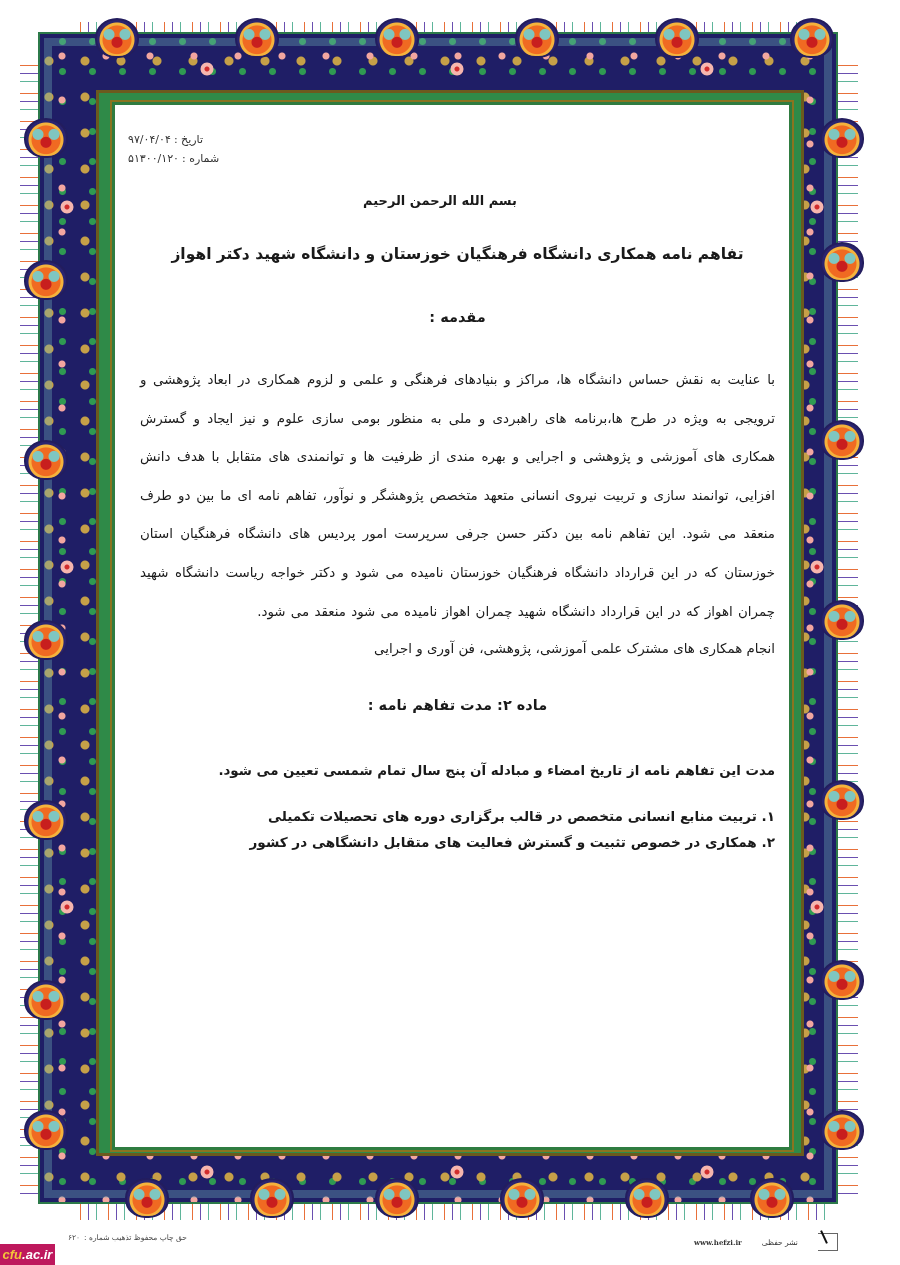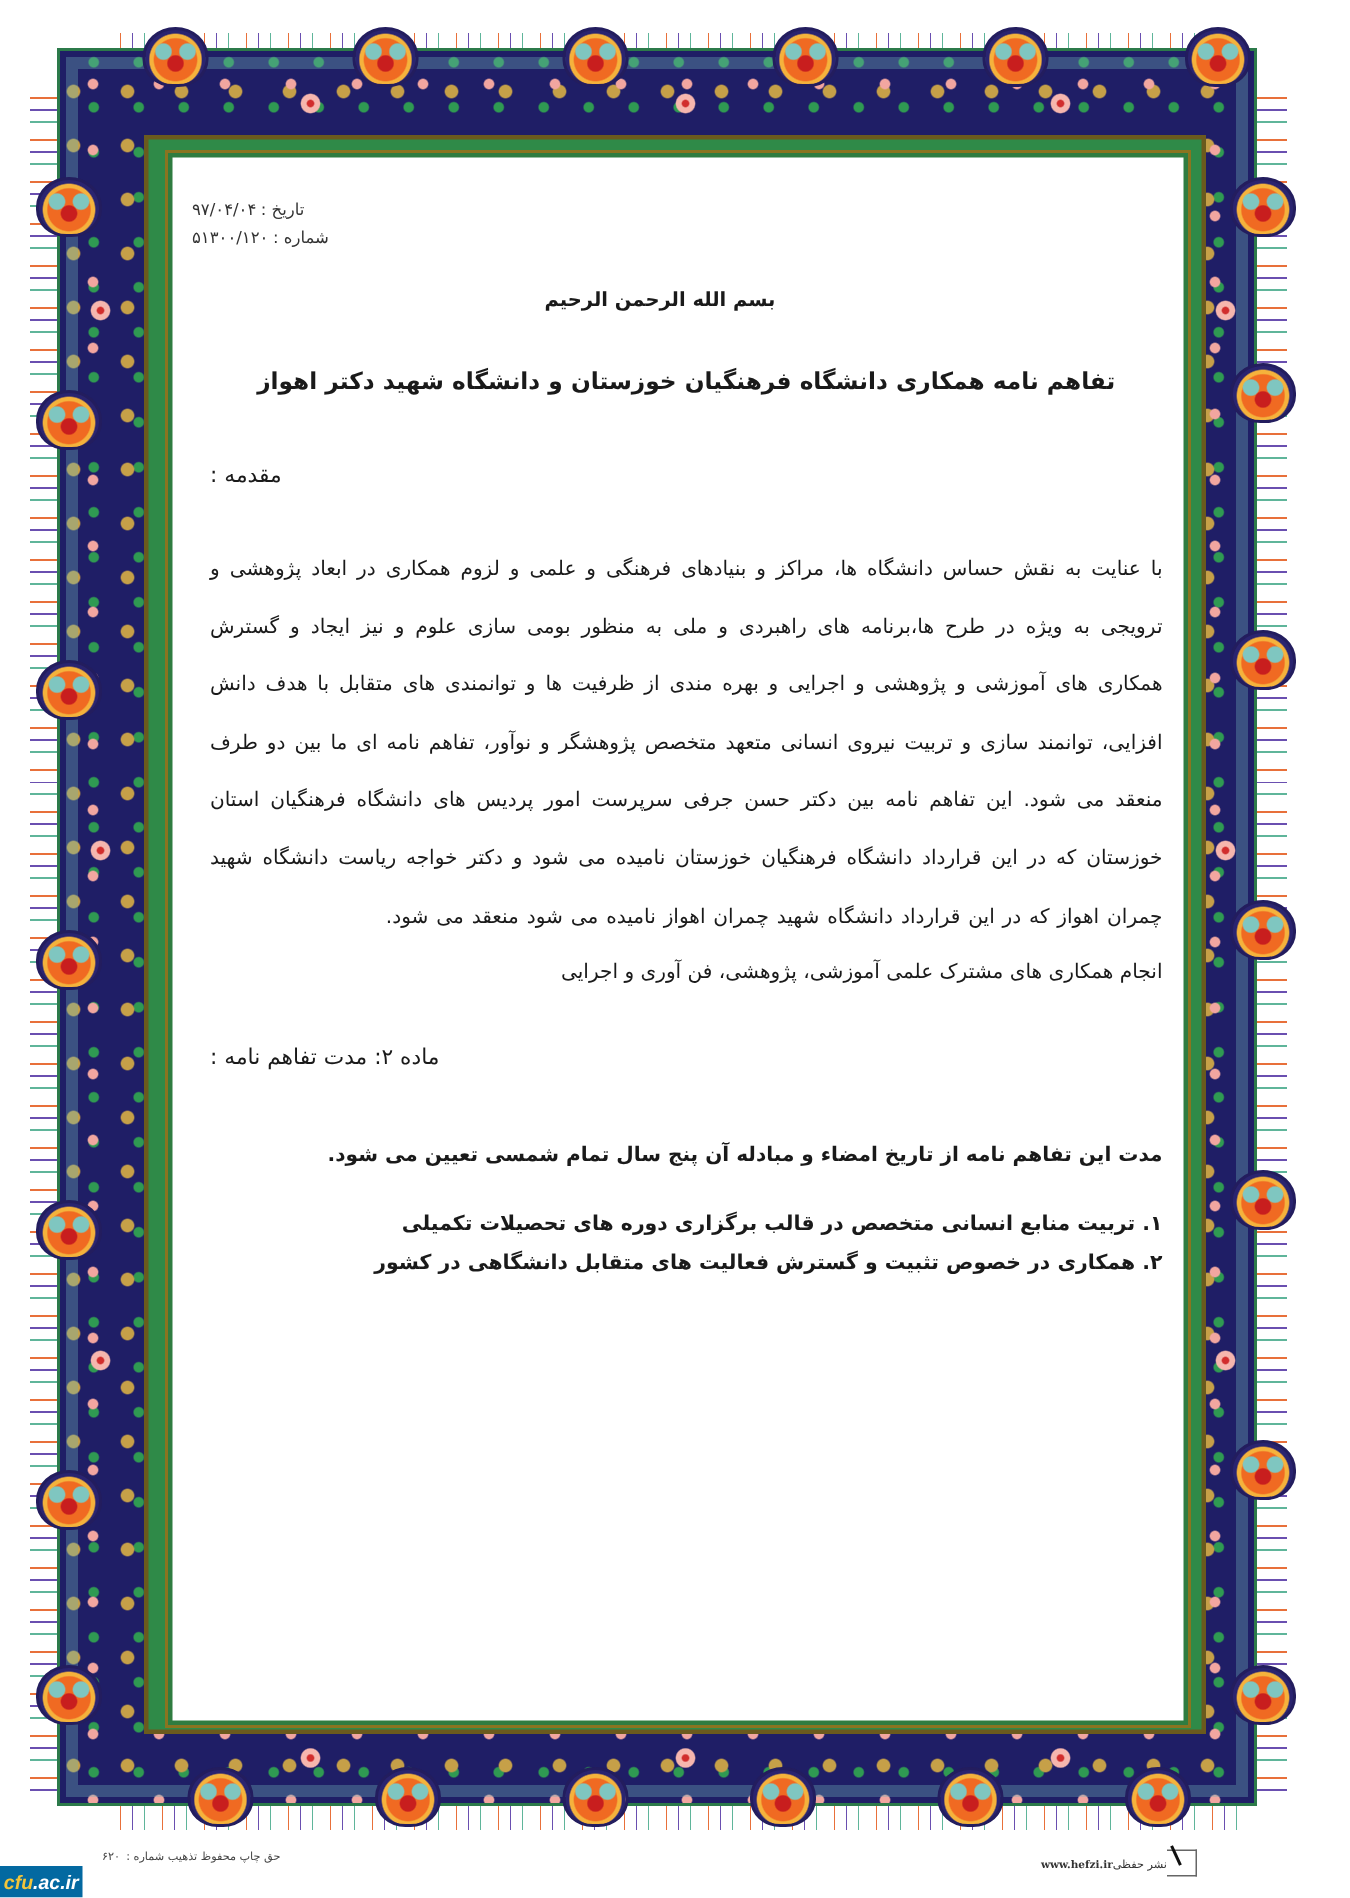--- a/index.html
+++ b/index.html
@@ -83,21 +83,21 @@
     
     .doc { position: absolute; left: 140px; top: 185px; width: 635px; direction: rtl; }
     .basmala {
       text-align: center; font-weight: bold; font-size: 13px; margin-top: 8px; height: 24px;
       padding-right: 35px;
     }
     .title {
       text-align: center; font-weight: bold; font-size: 15.5px; margin-top: 28px; height: 28px;
       letter-spacing: -0.2px;
     }
-    .heading { font-weight: normal; font-size: 14.5px; text-align: left; }
+    .heading { font-weight: bold; font-size: 14.5px; text-align: center; }
     .h-intro { margin-top: 36px; height: 26px; }
     .para {
       margin-top: 26px; font-size: 13.4px; line-height: 38.6px; text-align: justify;
       text-align-last: right; word-spacing: 1px;
     }
     .h-art1 { margin-top: 22px; height: 26px; }
     .line { font-size: 13.4px; text-align: right; }
     .art1-body { margin-top: 10px; }
     .h-art2 { margin-top: 41px; height: 26px; }
     .art2-body { margin-top: 40px; font-weight: bold; }
@@ -105,34 +105,34 @@
     .list-item { font-size: 13.6px; text-align: right; height: 26px; font-weight: bold; }
     .li-1 { margin-top: 30px; }
     .li-2 { }
 
     
     .footer-left {
       position: absolute; left: 68px; top: 1233px; font-size: 7.5px; color: #444; direction: rtl;
       display: flex; gap: 4px;
     }
     .footer-right {
-      position: absolute; left: 694px; top: 1233px; display: flex; align-items: center; gap: 0;
+      position: absolute; left: 694px; top: 1233px; display: flex; align-items: center; gap: 20px;
       font-size: 7.5px; color: #333;
     }
     .footer-url { font-family: "DejaVu Serif", serif; font-weight: bold; font-size: 7px; }
     .publisher-logo {
       width: 20px; height: 18px; border: 1px solid #666; border-left: none; position: relative;
     }
     .publisher-logo::after {
       content: ""; position: absolute; left: 5px; top: -4px; width: 2px; height: 14px;
       background: #111; transform: rotate(-25deg);
     }
     .watermark {
       position: absolute; left: 0; top: 1244px; width: 55px; height: 21px;
-      background: #0369a1; color: #f3c53a; font-weight: bold; font-style: italic;
+      background: #be185d; color: #f3c53a; font-weight: bold; font-style: italic;
       font-size: 13px; display: flex; align-items: center; justify-content: center;
       font-family: "Liberation Sans", sans-serif;
     }
     .watermark .accent { color: #ffffff; }
   </style>
 </head>
 <body>
 
 <div class="fringe fringe-top"></div>
 <div class="fringe fringe-bottom"></div>

